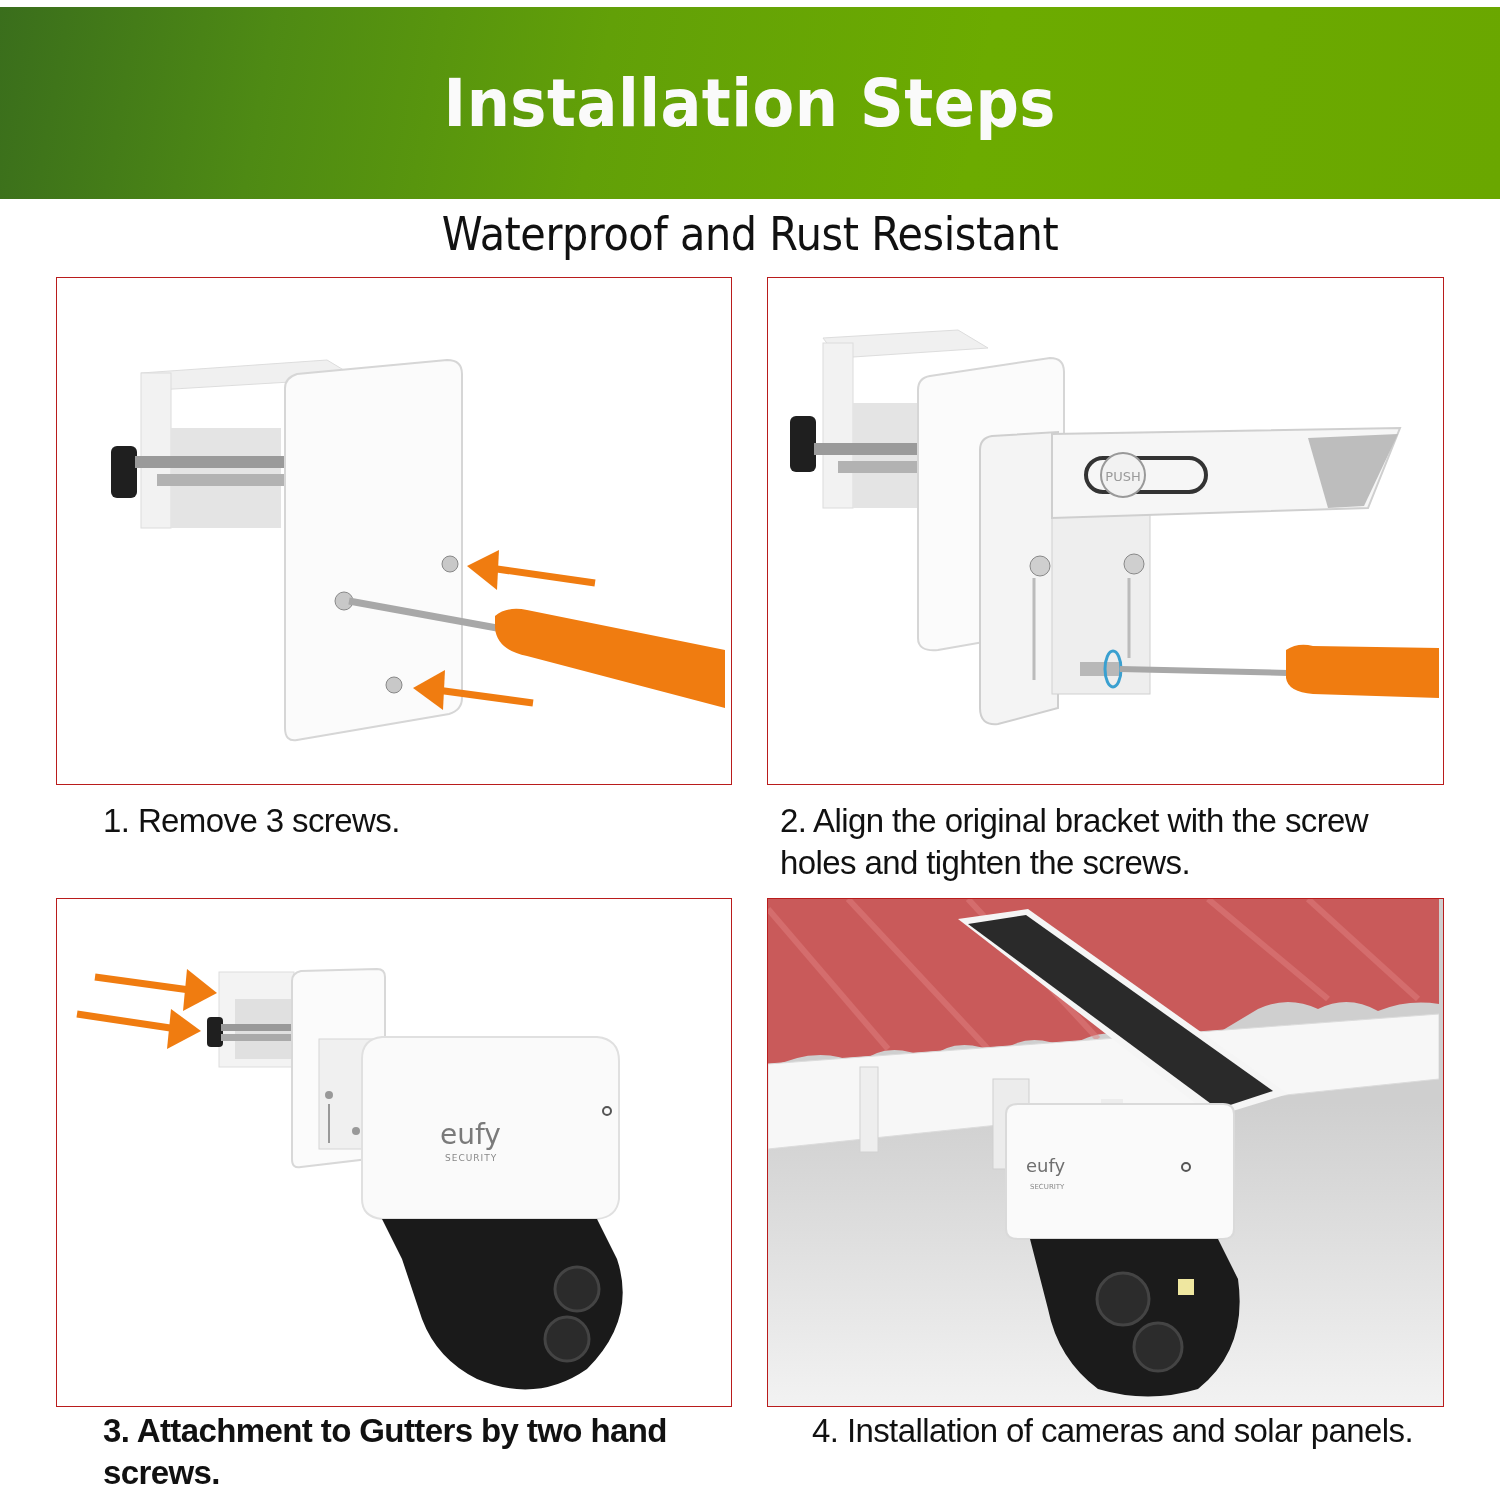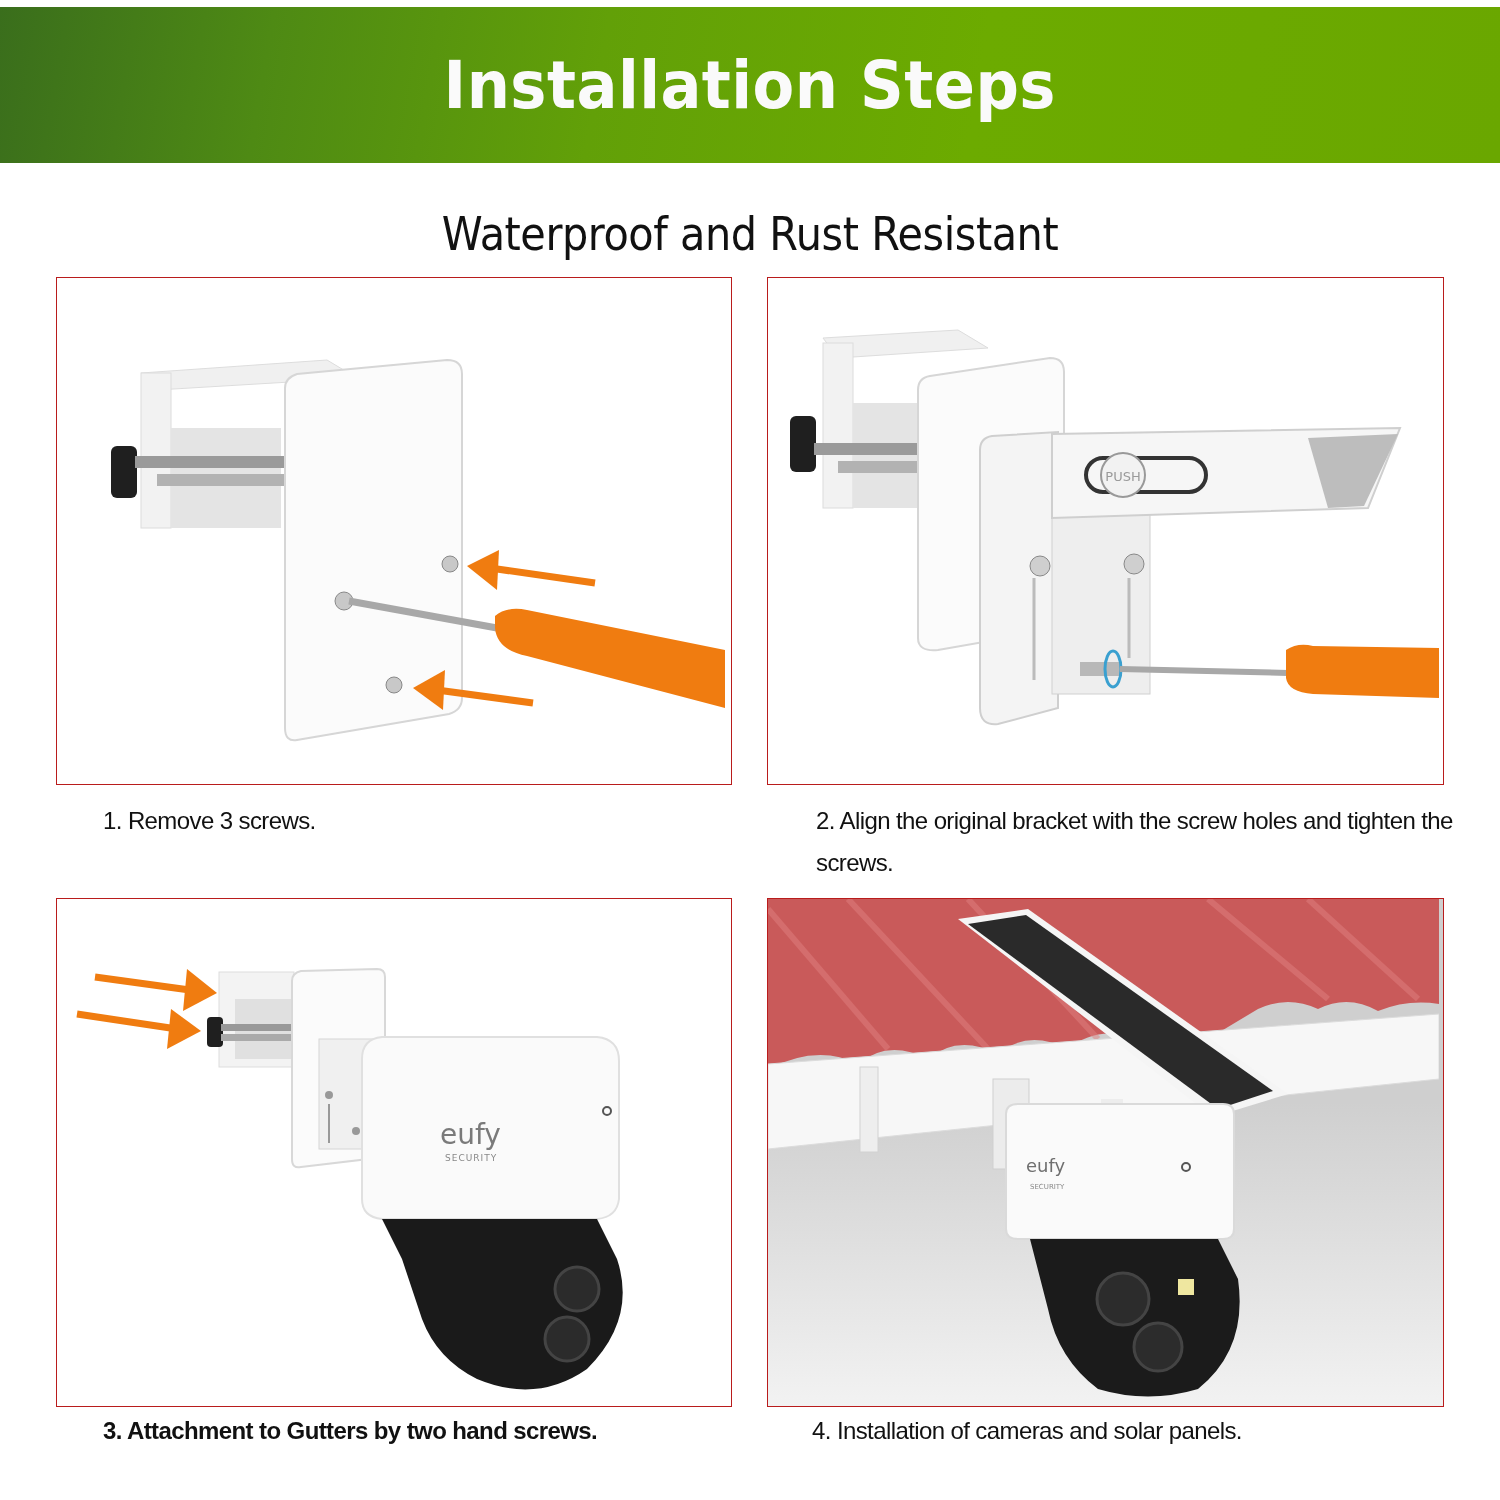--- a/index.html
+++ b/index.html
@@ -1,46 +1,46 @@
 <!DOCTYPE html>
 <html><head>
 <meta charset="utf-8">
 <style>
   html, body { margin: 0; padding: 0; }
   body {
     width: 1500px; height: 1500px; background: #ffffff; position: relative; overflow: hidden;
     font-family: "Liberation Sans", "DejaVu Sans", sans-serif; color: #111;
   }
   .banner {
-    position: absolute; left: 0; top: 7px; width: 1500px; height: 156px;
+    position: absolute; left: 0; top: 7px; width: 1500px; height: 192px;
     background: linear-gradient(100deg, #3a6e1c 0%, #4e8a14 18%, #62a008 40%, #6cab00 65%, #6aa700 100%);
     display: flex; align-items: center; justify-content: center;
   }
   .banner h1 {
     margin: 0; color: #fafafa; font-family: "DejaVu Sans", sans-serif; font-weight: bold;
     font-size: 66px; letter-spacing: 0.5px; transform: scaleX(0.92);
   }
   .subtitle {
     position: absolute; left: 0; top: 207px; width: 1500px; text-align: center;
     font-family: "DejaVu Sans", sans-serif; font-size: 46px; color: #111; letter-spacing: -0.5px;
     transform: scaleX(0.9);
   }
   .panel {
     position: absolute; box-sizing: border-box; border: 1px solid #b91c1c; background: #fff; overflow: hidden;
   }
   .p1 { left: 56px; top: 277px; width: 676px; height: 508px; }
   .p2 { left: 767px; top: 277px; width: 677px; height: 508px; }
   .p3 { left: 56px; top: 898px; width: 676px; height: 509px; }
   .p4 { left: 767px; top: 898px; width: 677px; height: 509px; background: linear-gradient(180deg, #cfcfcf 40%, #f2f2f2 100%); }
   .caption {
-    position: absolute; font-family: "Liberation Sans", "DejaVu Sans", sans-serif; font-size: 24px;
+    position: absolute; font-family: "Liberation Sans", "DejaVu Sans", sans-serif; font-size: 33px;
     line-height: 42px; color: #111; letter-spacing: -0.6px;
   }
   .c1 { left: 103px; top: 800px; width: 620px; }
-  .c2 { left: 816px; top: 800px; width: 640px; }
+  .c2 { left: 780px; top: 800px; width: 640px; }
   .c3 { left: 103px; top: 1410px; width: 640px; font-weight: bold; }
   .c4 { left: 812px; top: 1410px; width: 640px; }
   svg { display: block; }
 </style>
 </head>
 <body>
 
 <div class="banner">
   <h1>Installation Steps</h1>
 </div>

